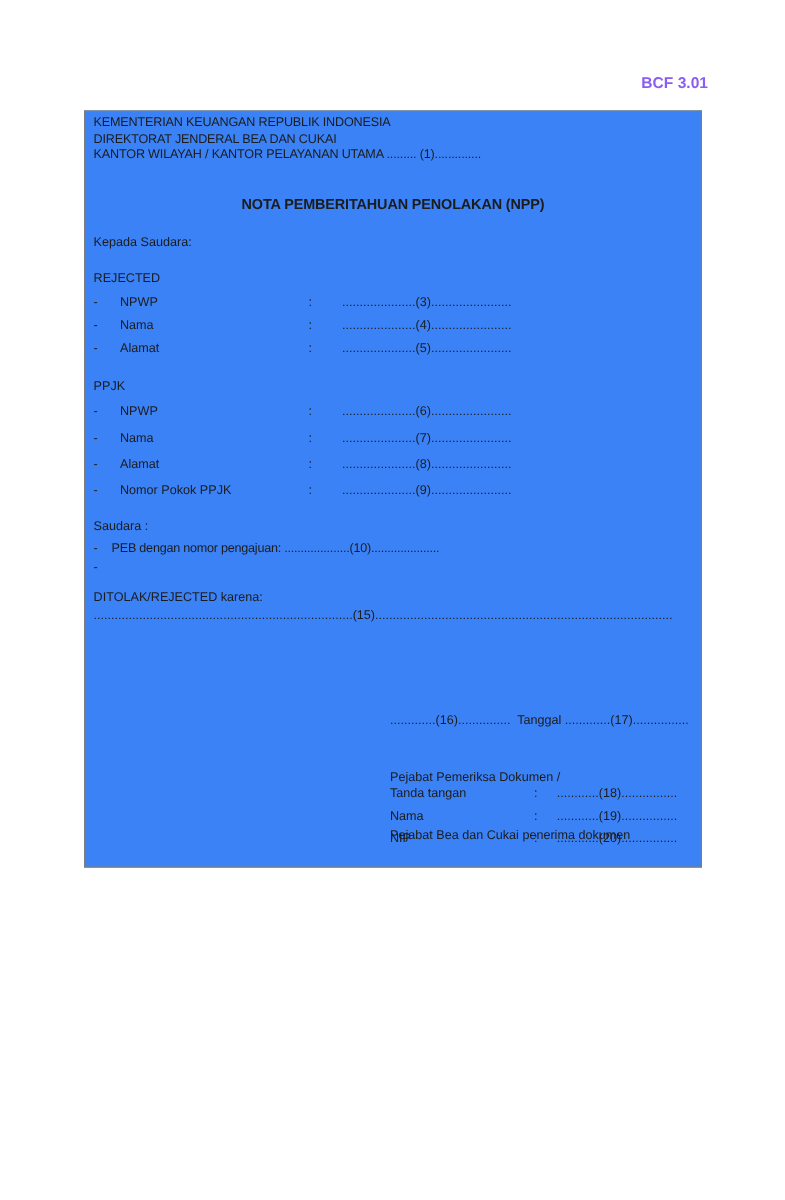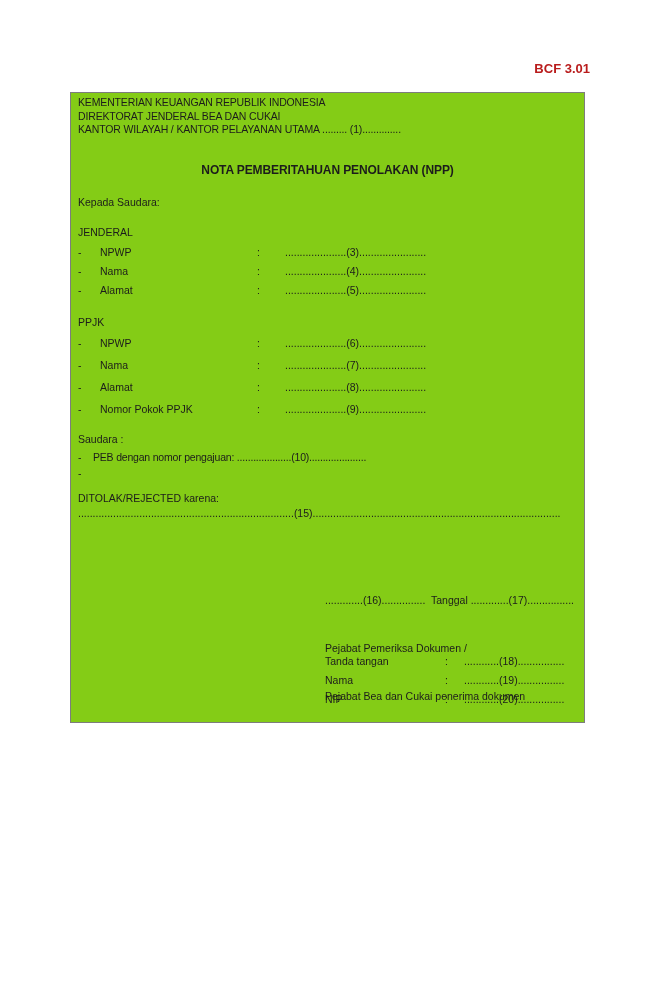--- a/index.html
+++ b/index.html
@@ -12,30 +12,30 @@
     font-size: 10.5px;
     color: #1c1c1c;
     overflow: hidden;
   }
   .form-code {
     position: absolute;
     top: 61px;
     right: 64px;
     font-size: 13px;
     font-weight: bold;
-    color: #b91c1c;
+    color: #8b5cf6;
   }
   .form-box {
     position: absolute;
     left: 70px;
     top: 92px;
     width: 513px;
     height: 629px;
     border: 1px solid #7d7d7d;
-    background: #84cc16;
+    background: #3b82f6;
   }
   .abs { position: absolute; }
   .letterhead {
     left: 7px; top: 3px;
     line-height: 13.5px;
     letter-spacing: -0.15px;
     white-space: nowrap;
   }
   .doc-title {
     left: 0; top: 70px;
@@ -94,21 +94,21 @@
     <div class="abs letterhead">
       <div>KEMENTERIAN KEUANGAN REPUBLIK INDONESIA</div>
       <div>DIREKTORAT JENDERAL BEA DAN CUKAI</div>
       <div>KANTOR WILAYAH / KANTOR PELAYANAN UTAMA ......... (1)..............</div>
     </div>
 
     <div class="abs doc-title">NOTA PEMBERITAHUAN PENOLAKAN (NPP)</div>
 
     <div class="abs salutation">Kepada Saudara:</div>
 
-    <div class="abs sec-heading eks-heading">JENDERAL</div>
+    <div class="abs sec-heading eks-heading">REJECTED</div>
     <div class="abs eks-rows">
       <div class="field-row">
         <span class="f-bullet">-</span>
         <span class="f-label">NPWP</span>
         <span class="f-colon">:</span>
         <span class="f-value">.....................(3).......................</span>
       </div>
       <div class="field-row">
         <span class="f-bullet">-</span>
         <span class="f-label">Nama</span>

